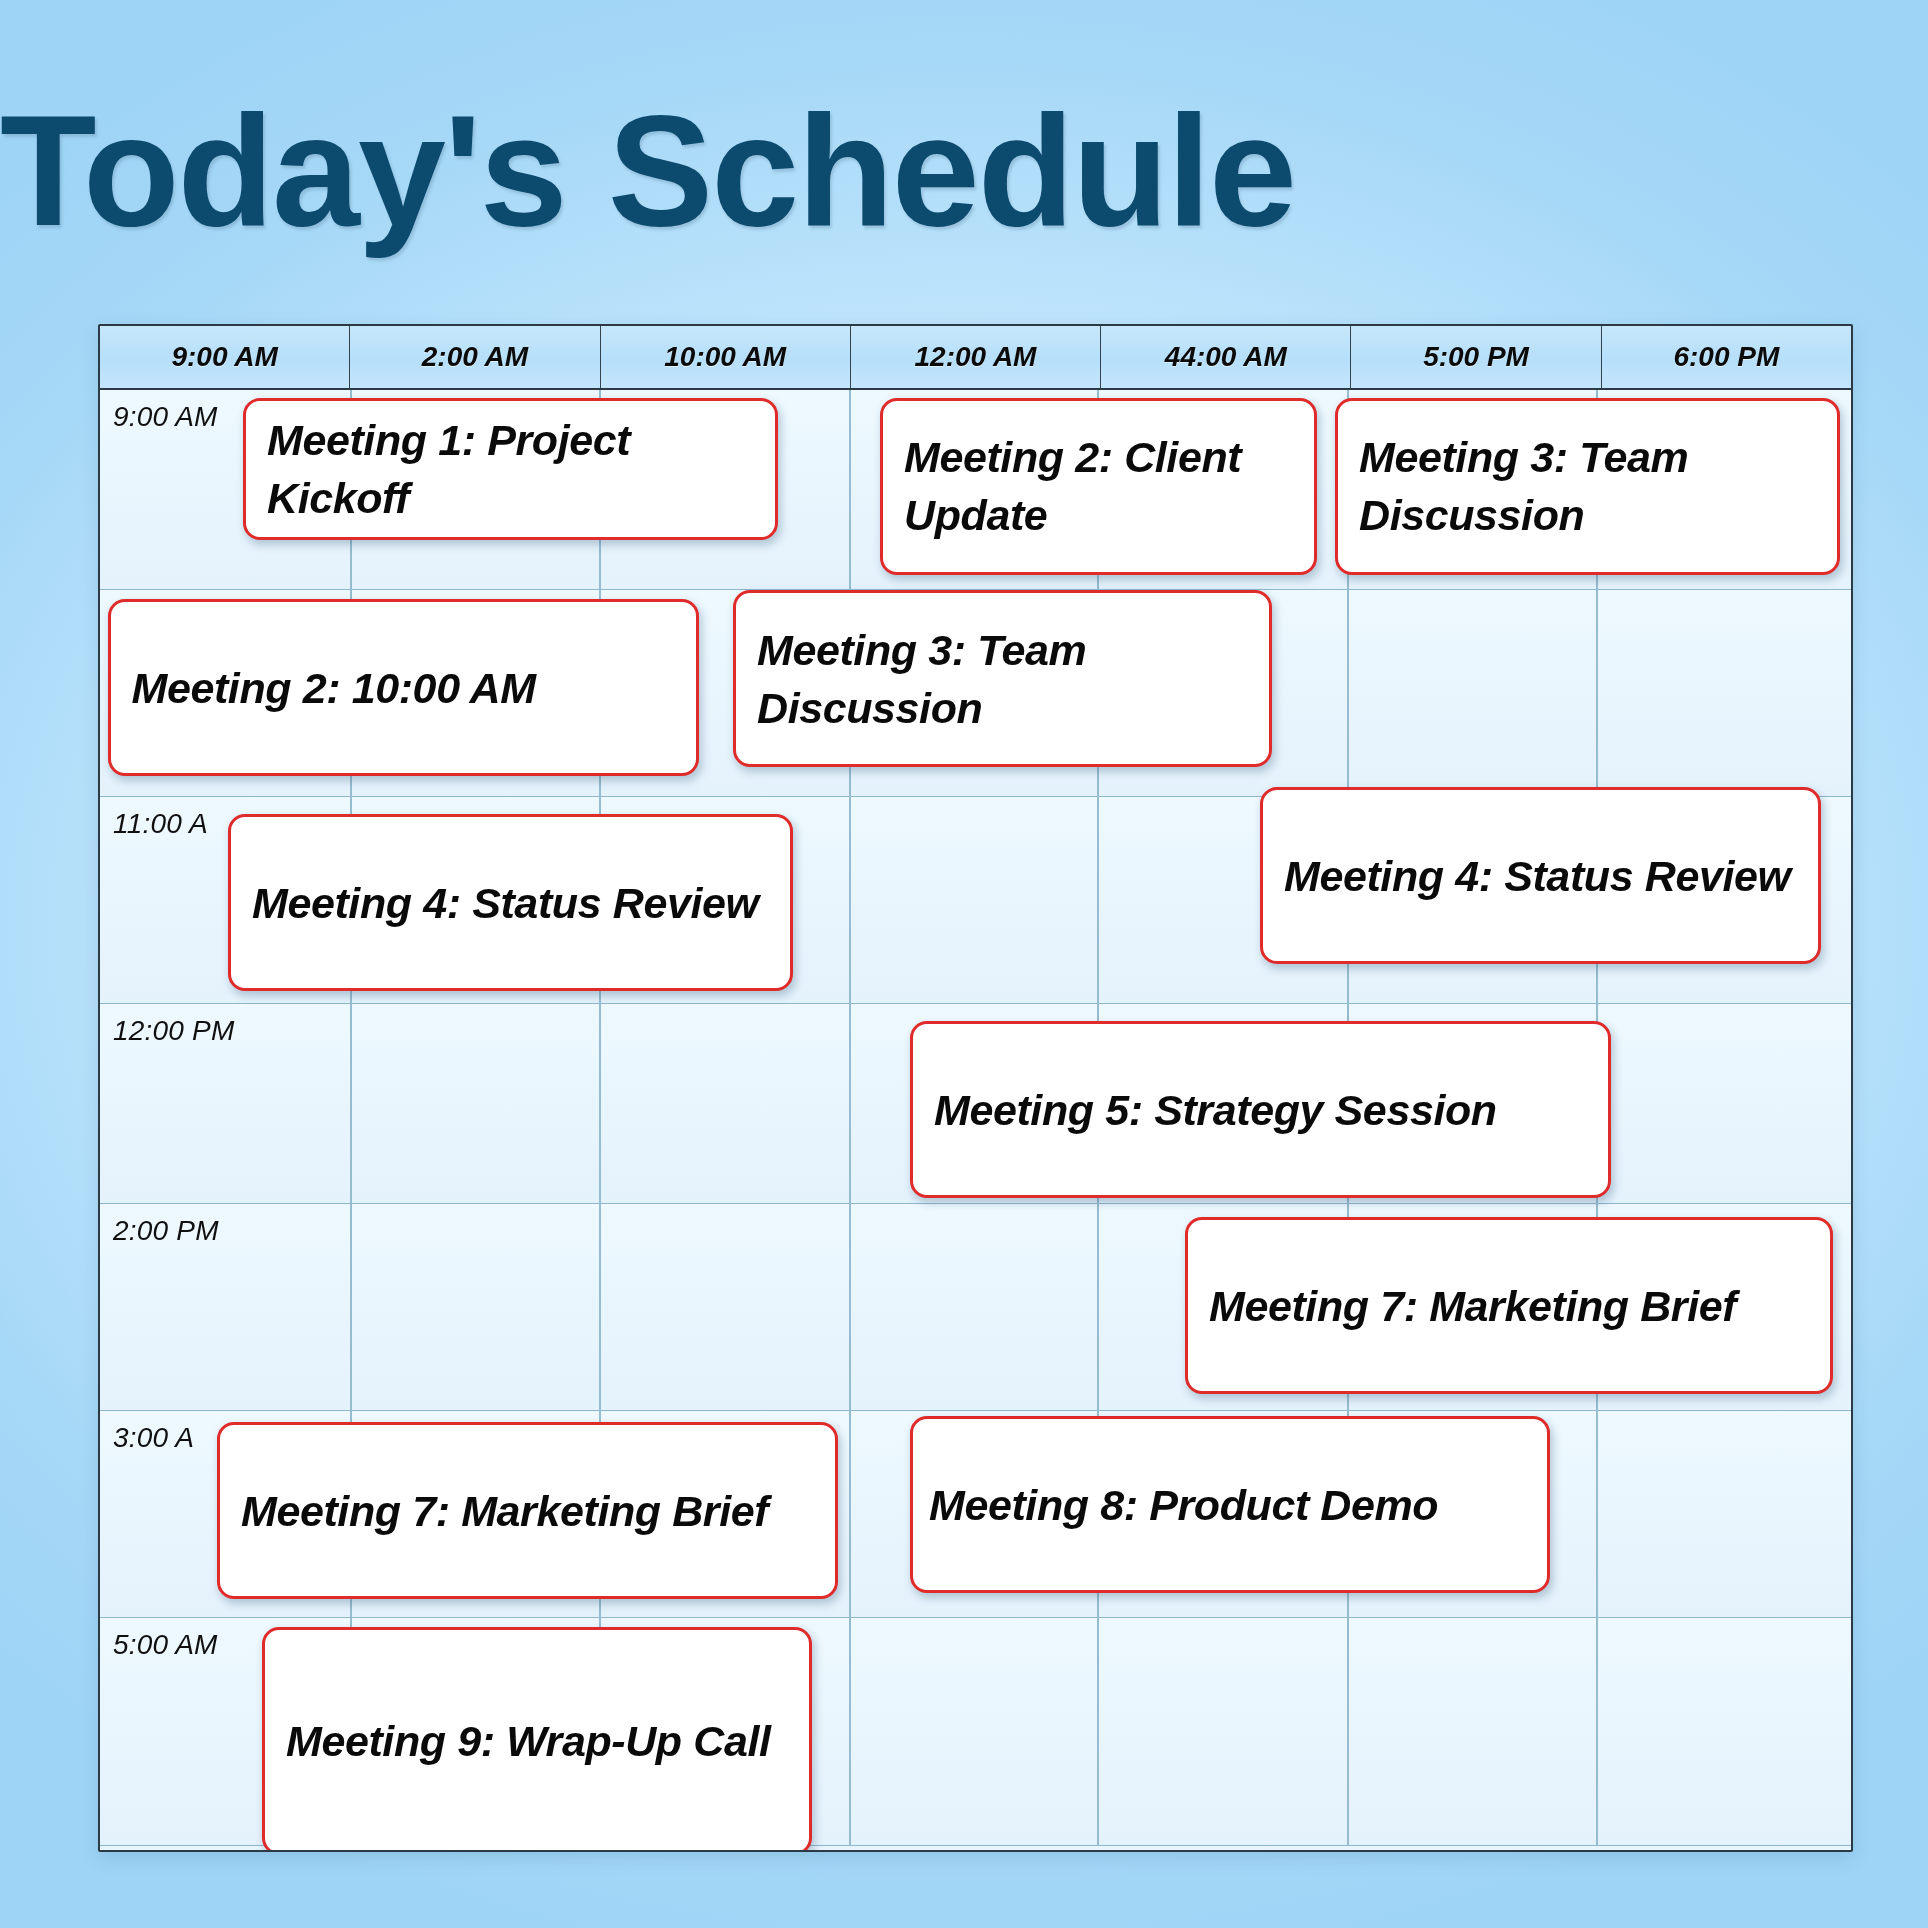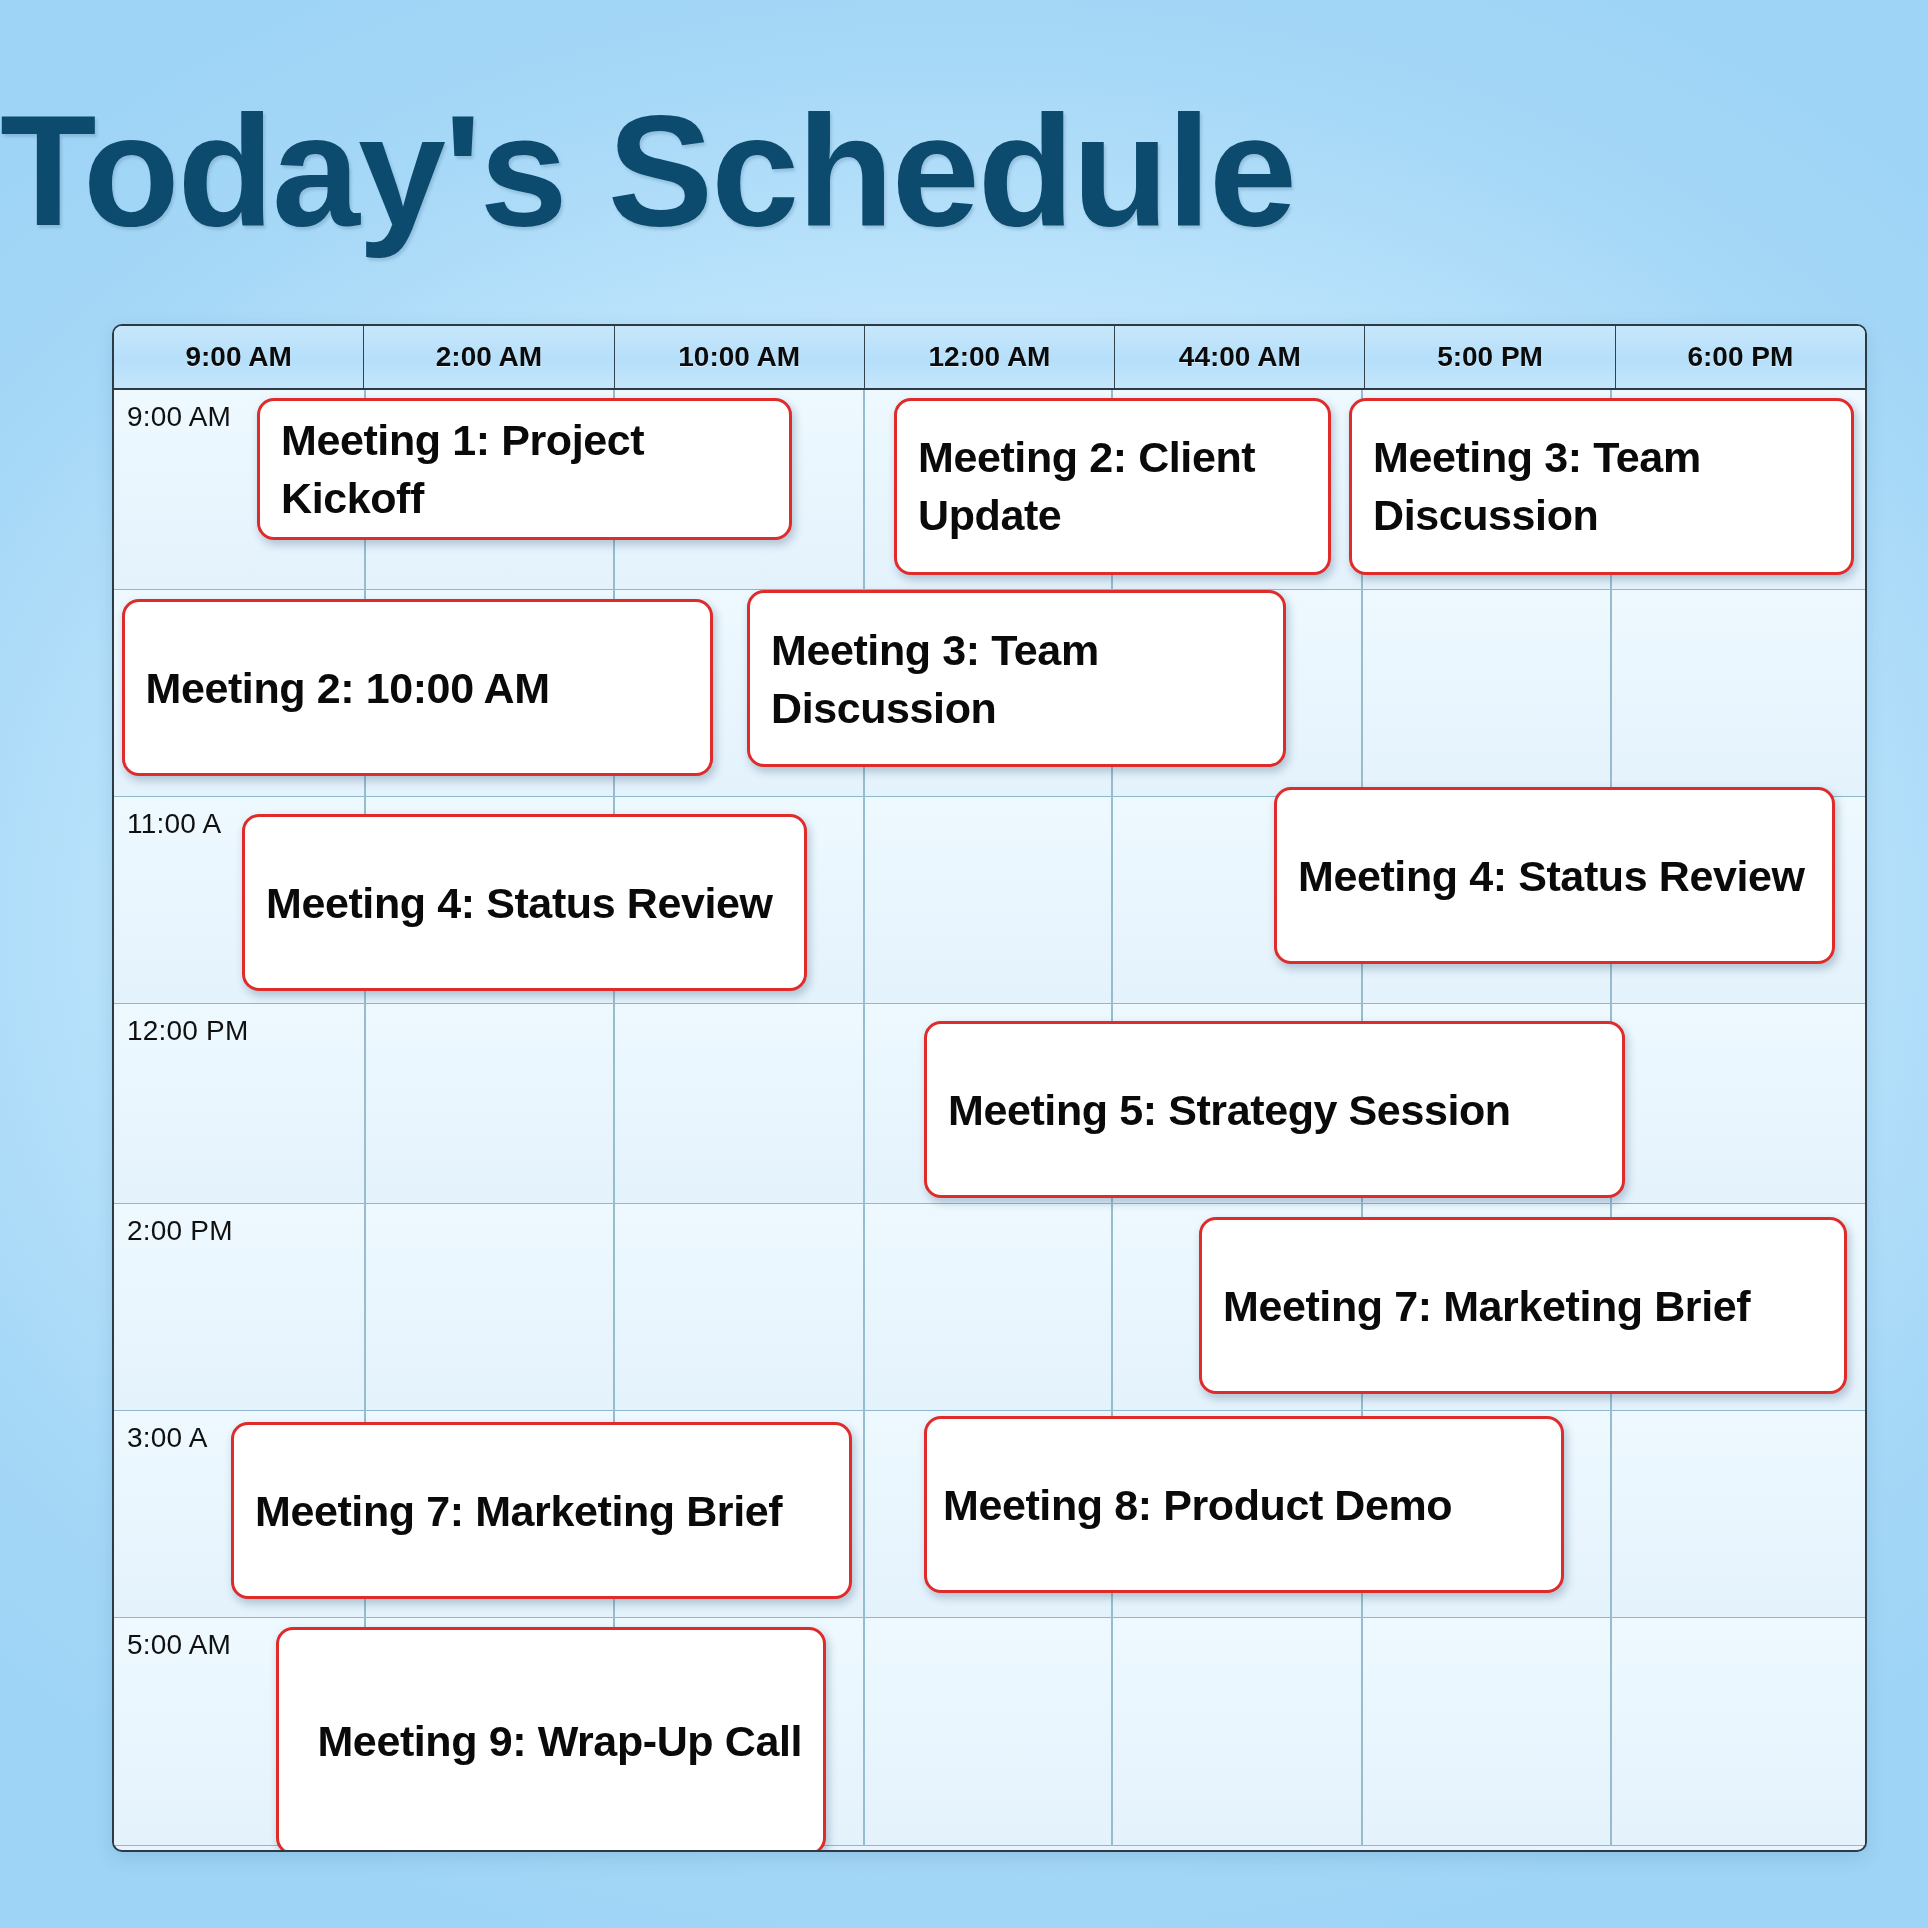--- a/index.html
+++ b/index.html
@@ -36,29 +36,30 @@
     color: #0c4a6e;
     font-family: "Liberation Sans", sans-serif;
     text-shadow: 1.9px 2.8px 2.8px rgba(90,130,160,.30);
     white-space: nowrap;
     margin-top: 32px;
   }
 
   
   .calendar {
     position: absolute;
-    left: 112px;
+    left: 98px;
     top: 324px;
     width: 1751px;
     height: 1524px;
     border: 2.8px solid #2b3a44;
-    border-radius: 10px;
+    border-radius: 2px;
     background: linear-gradient(180deg, #eef8ff 0%, #e6f4fd 45%, #e9f5fe 100%);
     box-shadow: 0 5.6px 17px rgba(60,110,150,.18);
     overflow: hidden;
+    font-style: italic;
   }
 
   
   .cal-header {
     position: absolute;
     left: 0; top: 0;
     width: 100%;
     height: 64px;
     display: flex;
     background: linear-gradient(180deg, #c7e7fb 0%, #b6dffa 55%, #c4e6fc 100%);
@@ -211,21 +212,21 @@
         </div>
         <div class="event" style="left: 1085px; top: 827px; width: 648px; height: 177px;">
           <span class="etext">Meeting 7: Marketing Brief</span>
         </div>
         <div class="event" style="left: 117px; top: 1032px; width: 621px; height: 177px;">
           <span class="etext">Meeting 7: Marketing Brief</span>
         </div>
         <div class="event" style="left: 810px; top: 1026px; width: 640px; height: 177px; padding-left: 16px;">
           <span class="etext">Meeting 8: Product Demo</span>
         </div>
-        <div class="event" style="left: 162px; top: 1237px; width: 550px; height: 228px; justify-content: flex-end;">
+        <div class="event" style="left: 162px; top: 1237px; width: 550px; height: 228px;">
           <span class="etext">Meeting 9: Wrap-Up Call</span>
         </div>
       </div>
 
   </div>
 
 </div>
 
 
 </body></html>

